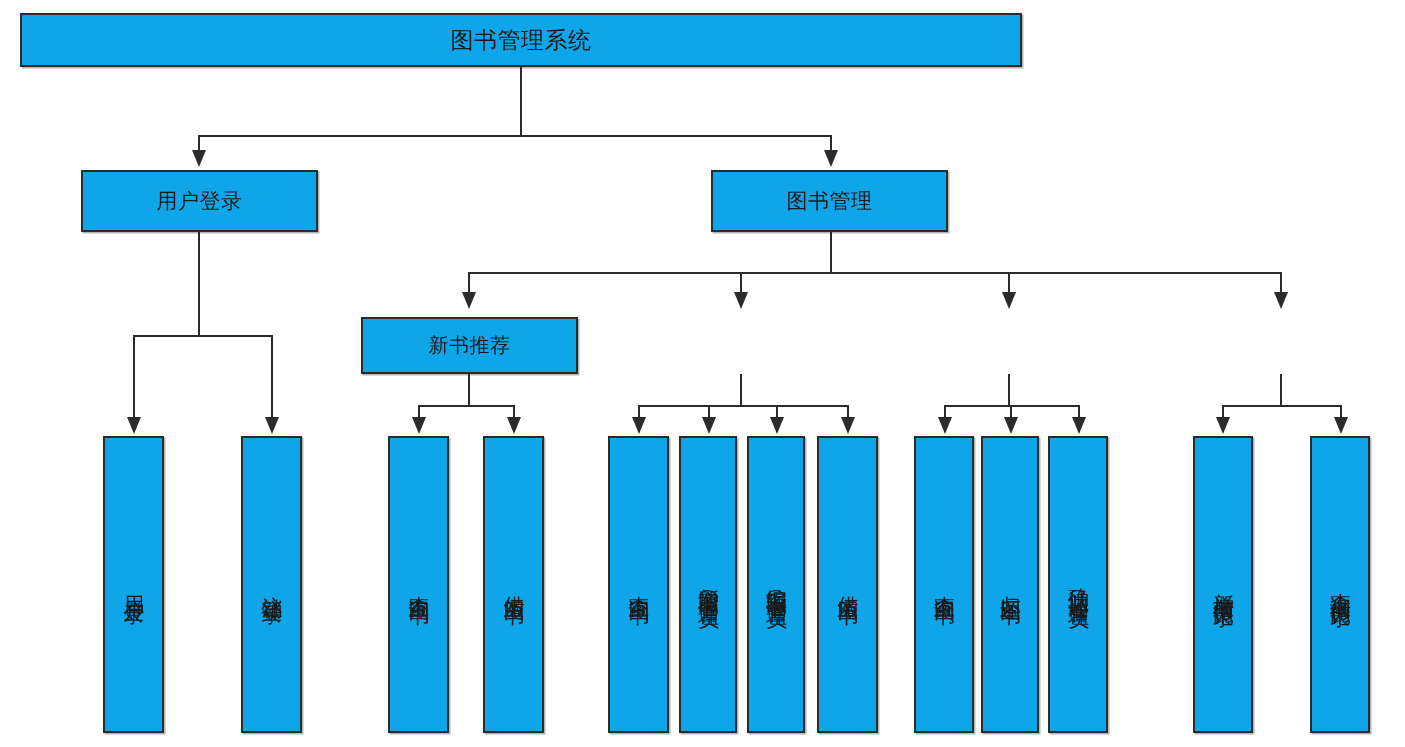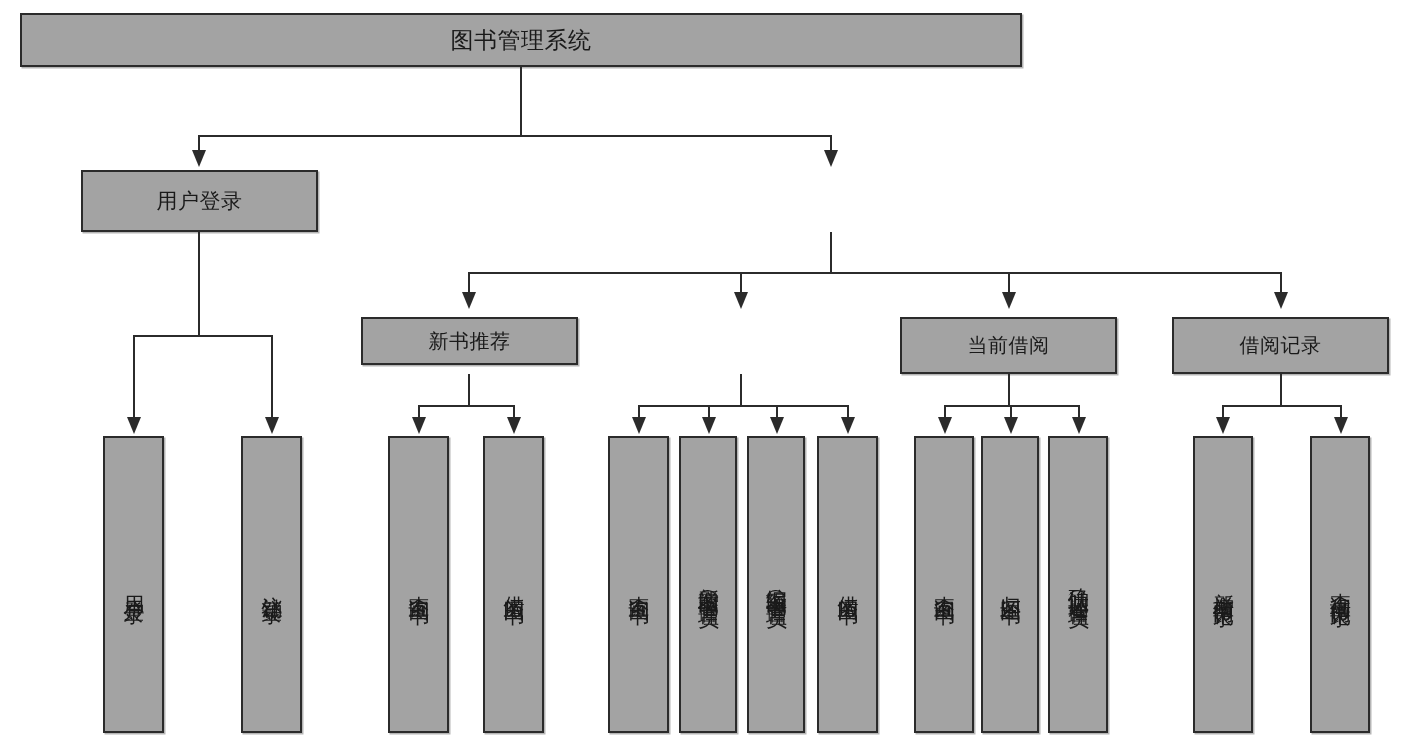--- a/index.html
+++ b/index.html
@@ -12,21 +12,21 @@
     position:relative;
     width:1405px;
     height:747px;
     background:#ffffff;
     overflow:hidden;
   }
   
   .node{
     position:absolute;
     box-sizing:border-box;
-    background:#a3a3a3;
+    background:#0ea5e9;
     border:2px solid #2b2b2b;
     box-shadow:1.5px 1.5px 0 rgba(120,120,120,.55);
     display:flex;
     align-items:center;
     justify-content:center;
     text-align:center;
     line-height:1.15;
   }
   .node .lbl{
     display:block;
@@ -91,47 +91,44 @@
   <div class="ln h" style="left:198px;top:135px;width:634px;"></div>
   <div class="ln v" style="left:198px;top:135px;height:17px;"></div>
   <div class="arrow" style="left:192px;top:150px;"></div>
   <div class="ln v" style="left:830px;top:135px;height:17px;"></div>
   <div class="arrow" style="left:824px;top:150px;"></div>
 
   <div class="node n-l2" style="left:81px;top:170px;width:237px;height:62px;">
     <span class="lbl">用户登录</span>
   </div>
 
+  <div class="node n-l2" style="left:711px;top:170px;width:237px;height:62px;">
+    <span class="lbl">图书管理</span>
+  </div>
 
   <div class="ln v" style="left:198px;top:232px;height:103px;"></div>
   <div class="ln h" style="left:133px;top:335px;width:140px;"></div>
   <div class="ln v" style="left:133px;top:335px;height:84px;"></div>
   <div class="arrow" style="left:127px;top:417px;"></div>
   <div class="ln v" style="left:271px;top:335px;height:84px;"></div>
   <div class="arrow" style="left:265px;top:417px;"></div>
 
   <div class="ln v" style="left:830px;top:232px;height:40px;"></div>
   <div class="ln h" style="left:468px;top:272px;width:812px;"></div>
   <div class="ln v" style="left:468px;top:272px;height:22px;"></div>
   <div class="arrow" style="left:462px;top:292px;"></div>
   <div class="ln v" style="left:740px;top:272px;height:22px;"></div>
   <div class="arrow" style="left:734px;top:292px;"></div>
   <div class="ln v" style="left:1008px;top:272px;height:22px;"></div>
   <div class="arrow" style="left:1002px;top:292px;"></div>
   <div class="ln v" style="left:1280px;top:272px;height:22px;"></div>
   <div class="arrow" style="left:1274px;top:292px;"></div>
 
-  <div class="node n-l3" style="left:361px;top:317px;width:217px;height:48px;">
+  <div class="node n-l3" style="left:361px;top:317px;width:217px;height:57px;">
     <span class="lbl">新书推荐</span>
-  </div>
-  <div class="node n-l3" style="left:900px;top:317px;width:217px;height:57px;">
-    <span class="lbl">当前借阅</span>
-  </div>
-  <div class="node n-l3" style="left:1172px;top:317px;width:217px;height:57px;">
-    <span class="lbl">借阅记录</span>
   </div>
 
   <div class="ln v" style="left:468px;top:374px;height:31px;"></div>
   <div class="ln h" style="left:418px;top:405px;width:95px;"></div>
   <div class="ln v" style="left:418px;top:405px;height:14px;"></div>
   <div class="arrow" style="left:412px;top:417px;"></div>
   <div class="ln v" style="left:513px;top:405px;height:14px;"></div>
   <div class="arrow" style="left:507px;top:417px;"></div>
 
   <div class="ln v" style="left:740px;top:374px;height:31px;"></div>

